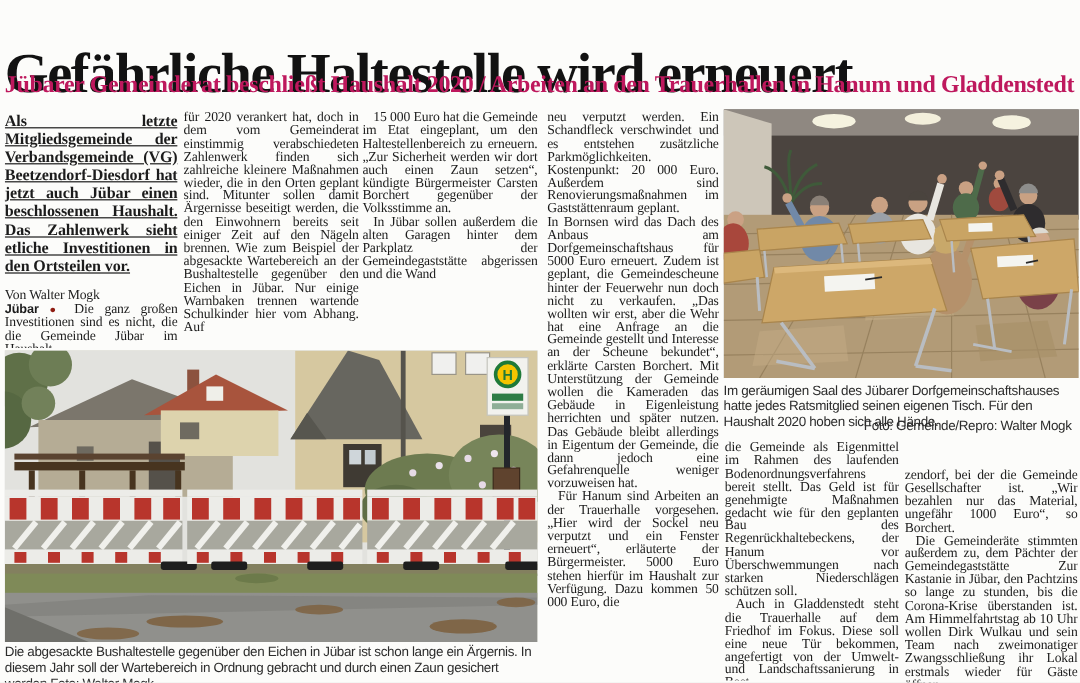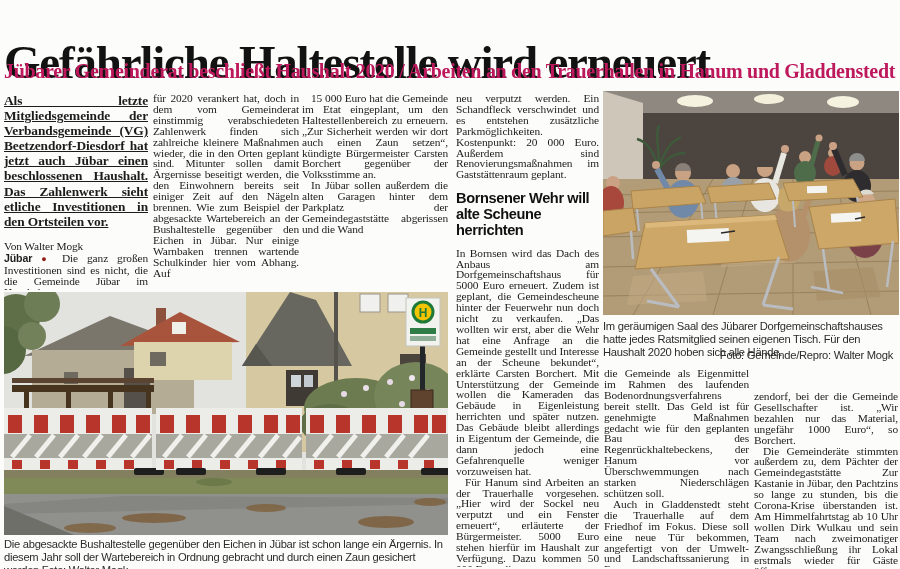--- a/index.html
+++ b/index.html
@@ -63,21 +63,20 @@
     <p>für 2020 verankert hat, doch in dem vom Gemeinderat einstimmig verabschiedeten Zahlenwerk finden sich zahlreiche kleinere Maßnahmen wieder, die in den Orten geplant sind. Mitunter sollen damit Ärgernisse beseitigt werden, die den Einwohnern bereits seit einiger Zeit auf den Nägeln brennen. Wie zum Beispiel der abgesackte Wartebereich an der Bushaltestelle gegenüber den Eichen in Jübar. Nur einige Warnbaken trennen wartende Schulkinder hier vom Abhang. Auf</p>
   </div>
 
   <div class="col" style="left:302px;top:93px;width:146px;height:197px;">
     <p class="ind">15 000 Euro hat die Gemeinde im Etat eingeplant, um den Haltestellenbereich zu erneuern. „Zur Sicherheit werden wir dort auch einen Zaun setzen“, kündigte Bürgermeister Carsten Borchert gegenüber der Volksstimme an.</p>
     <p class="ind">In Jübar sollen außerdem die alten Garagen hinter dem Parkplatz der Gemeindegaststätte abgerissen und die Wand</p>
   </div>
 
   <div class="col" style="left:456px;top:93px;width:143px;height:474px;">
     <p>neu verputzt werden. Ein Schandfleck verschwindet und es entstehen zusätzliche Parkmöglichkeiten. Kostenpunkt: 20 000 Euro. Außerdem sind Renovierungsmaßnahmen im Gaststättenraum geplant.</p>
-    <h3 class="crosshead">Bornsener Wehr will alte Scheune herrichten</h3>
     <p>In Bornsen wird das Dach des Anbaus am Dorfgemeinschaftshaus für 5000 Euro erneuert. Zudem ist geplant, die Gemeindescheune hinter der Feuerwehr nun doch nicht zu verkaufen. „Das wollten wir erst, aber die Wehr hat eine Anfrage an die Gemeinde gestellt und Interesse an der Scheune bekundet“, erklärte Carsten Borchert. Mit Unterstützung der Gemeinde wollen die Kameraden das Gebäude in Eigenleistung herrichten und später nutzen. Das Gebäude bleibt allerdings in Eigentum der Gemeinde, die dann jedoch eine Gefahrenquelle weniger vorzuweisen hat.</p>
     <p class="ind">Für Hanum sind Arbeiten an der Trauerhalle vorgesehen. „Hier wird der Sockel neu verputzt und ein Fenster erneuert“, erläuterte der Bürgermeister. 5000 Euro stehen hierfür im Haushalt zur Verfügung. Dazu kommen 50 000 Euro, die</p>
   </div>
 
   <div class="col" style="left:604px;top:368px;width:145px;height:199px;">
     <p>die Gemeinde als Eigenmittel im Rahmen des laufenden Bodenordnungsverfahrens bereit stellt. Das Geld ist für genehmigte Maßnahmen gedacht wie für den geplanten Bau des Regenrückhaltebeckens, der Hanum vor Überschwemmungen nach starken Niederschlägen schützen soll.</p>
     <p class="ind">Auch in Gladdenstedt steht die Trauerhalle auf dem Friedhof im Fokus. Diese soll eine neue Tür bekommen, angefertigt von der Umwelt- und Landschaftssanierung in Beet-</p>
   </div>
 
   <div class="col" style="left:754px;top:364px;width:144px;height:199px;margin-top:27px;">

